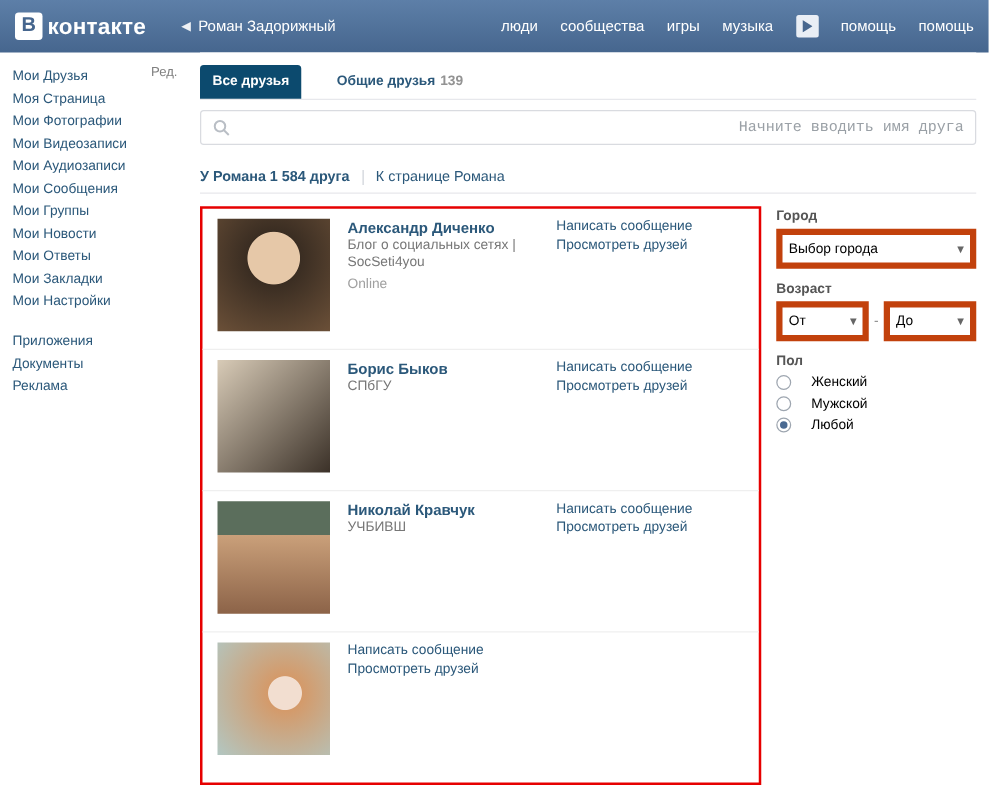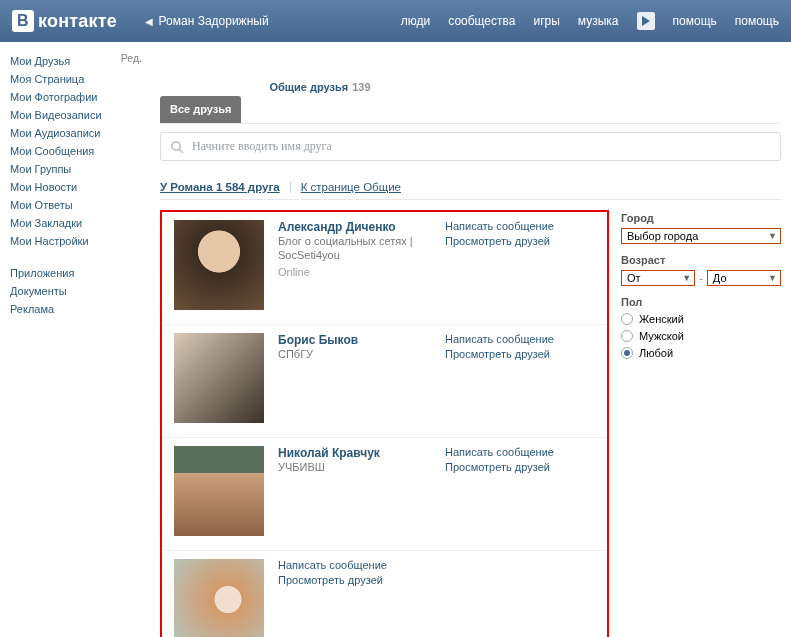--- a/index.html
+++ b/index.html
@@ -18,54 +18,54 @@
   .layout { display: flex; }
   .sidebar { width: 150px; padding: 10px 0 10px 10px; }
   .sidebar .edit { float: right; color: #808080; font-size: 10.5px; margin-right: 8px; cursor:pointer;}
   .side-link { display: block; color: #2b587a; padding: 3px 0; cursor: pointer; font-size: 11px; }
   .side-sep { height: 14px; }
 
   .main { flex: 1; padding: 0 10px 20px 10px; min-width: 0; }
 
   .tabs-row { background: #fff; border-bottom: 1px solid #e7e8ec; padding-top: 10px; display: flex; align-items: center; gap: 18px; }
   .tab { padding: 7px 10px 8px; color: #2b587a; font-weight: bold; font-size: 11px; cursor: pointer; display:inline-flex; align-items:center; gap:4px;}
-  .tab.active { background: #737373; color: #fff; border-radius: 3px 3px 0 0; margin-top: 44px; }
+  .tab.active { background: #0c4a6e; color: #fff; border-radius: 3px 3px 0 0; }
   .tab .count { color: #939393; font-weight: bold; }
 
   .search-box { border: 1px solid #d9dbe0; border-radius: 3px; margin-top: 8px; padding: 6px 9px; display: flex; align-items: center; gap: 8px; }
   .search-box svg { flex-shrink:0; }
-  .search-box input { border: none; outline: none; flex: 1; font-size: 12px; color: #b91c1c; font-family: Liberation Serif, serif; }
+  .search-box input { border: none; outline: none; flex: 1; font-size: 12px; color: #b91c1c; font-family: Liberation Mono, monospace; text-align: right; }
   .search-box input::placeholder { color: #9aa0a6; }
 
-  .friends-header { margin-top: 20px; padding-bottom: 6px; border-bottom: 1px solid #e7e8ec; color: #2b587a; font-size: 11.5px; font-weight: bold; display:flex; gap:10px; align-items:center;text-decoration:underline;}
+  .friends-header { margin-top: 20px; padding-bottom: 6px; border-bottom: 1px solid #e7e8ec; color: #2b587a; font-size: 11.5px; font-weight: bold; display:flex; gap:10px; align-items:center;}
   .friends-header .divider { width:1px; height:12px; background:#cfd3da; display:inline-block;}
   .friends-header a { color:#2b587a; font-weight:normal; cursor:pointer; }
 
   .content-row { display: flex; margin-top: 10px; gap: 12px; }
   .friends-col { flex: 1; border: 2px solid #e60000; padding-bottom: 8px; }
   .friend { display: flex; padding: 8px 12px 14px; border-top: 1px solid #efefef; }
   .friend:first-child { border-top: none; }
   .avatar { width: 90px; height: 90px; background: #ccc; flex-shrink: 0; }
   .finfo { margin-left: 14px; flex: 1; display:flex; }
   .fmain { flex:1; min-width:0; }
   .fname { color: #2b587a; font-weight: bold; font-size: 12px; cursor: pointer; }
   .fsub { color: #777; font-size: 11px; margin-top: 0; line-height: 1.3; }
   .fonline { color: #a0a0a0; font-size: 11px; margin-top: 3px; }
   .factions { width: 150px; text-align: left; }
   .factions a { display: block; color: #2b587a; cursor: pointer; font-size: 11px; margin-bottom: 3px; }
 
   .filters { width: 160px; }
   .filter-label { color: #555; font-weight: bold; font-size: 11px; margin-bottom: 4px; margin-top: 10px; }
   .filter-label:first-child{ margin-top:2px;}
-  .select { border:1px solid #c2410c; height:16px; font-size:11px; display:flex; align-items:center; justify-content:space-between; padding:0 3px 0 5px; background:#fff; cursor:pointer; }
+  .select { border:5px solid #c2410c; height:32px; font-size:11px; display:flex; align-items:center; justify-content:space-between; padding:0 3px 0 5px; background:#fff; cursor:pointer; }
   .select .chev { font-size:9px; color:#666; }
   .age-row { display:flex; align-items:center; gap:4px; }
   .age-row .select { flex:1; }
   .age-dash { color:#888; }
-  .radio-row { display:flex; align-items:center; gap:6px; margin:5px 0; color:#000; font-size:11px; cursor:pointer; }
+  .radio-row { display:flex; align-items:center; gap:16px; margin:5px 0; color:#000; font-size:11px; cursor:pointer; }
   .radio { width:12px; height:12px; border:1px solid #9ea6b0; border-radius:50%; display:inline-flex; align-items:center; justify-content:center; }
   .radio.checked::after { content:""; width:6px; height:6px; background:#4a6a92; border-radius:50%; display:block; }
 
   
   .av1 { background: radial-gradient(circle at 50% 35%, #e6c8a8 28%, #3a2d22 29%, #6b5038 100%); }
   .av2 { background: linear-gradient(135deg,#d8cbb7,#3b3128); }
   .av3 { background: linear-gradient(180deg,#5b6e5c 30%,#caa07a 30%,#8c6348); }
   .av4 { background: radial-gradient(circle at 60% 45%, #f2ded0 18%, #d49a6a 19%, #b2c7c2 100%); }
 </style>
 </head>
@@ -128,21 +128,21 @@
       <svg width="14" height="14" viewBox="0 0 14 14">
           <circle cx="6" cy="6" r="4.2" fill="none" stroke="#b9bec5" stroke-width="1.6"></circle>
           <line x1="9.2" y1="9.2" x2="13" y2="13" stroke="#b9bec5" stroke-width="1.6"></line>
         </svg>
       <input type="text" placeholder="Начните вводить имя друга" style="">
     </div>
 
     <div class="friends-header">
       <span>У Романа 1 584 друга</span>
       <span class="divider"></span>
-      <a>К странице Общие</a>
+      <a>К странице Романа</a>
     </div>
 
     <div class="content-row">
       <div class="friends-col">
 
         <div class="friend">
           <div class="avatar av1"></div>
           <div class="finfo">
             <div class="fmain">
               <div class="fname">Александр Диченко</div>

